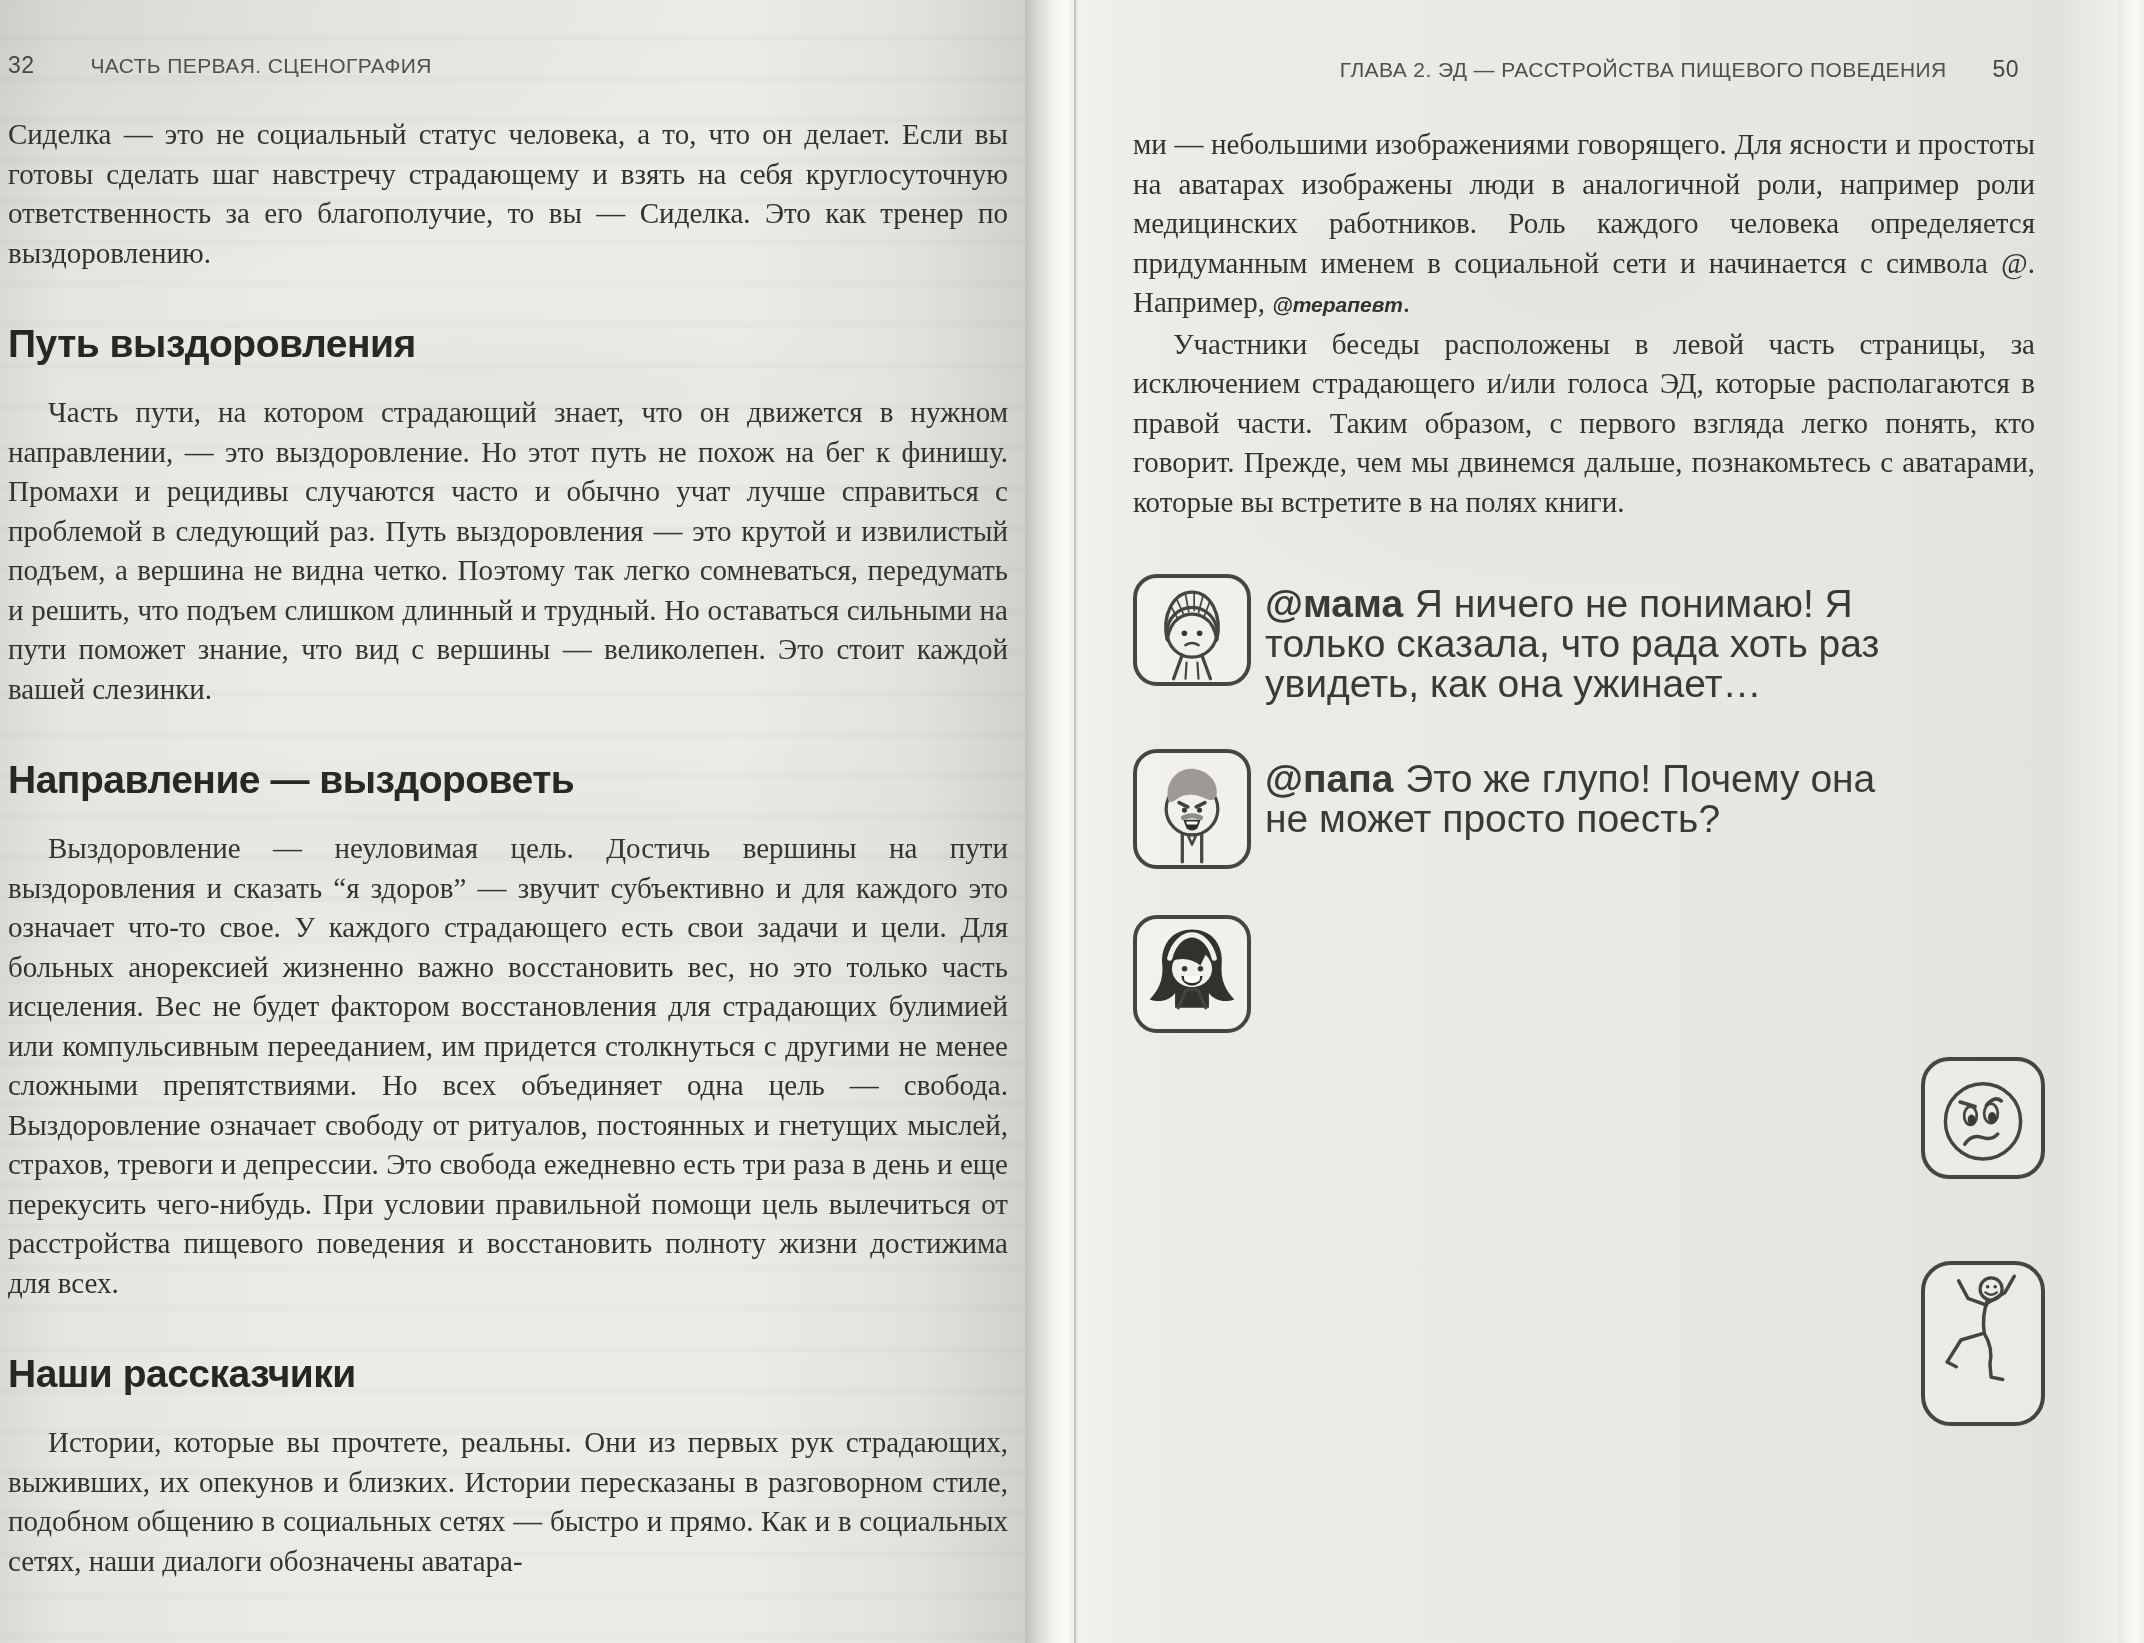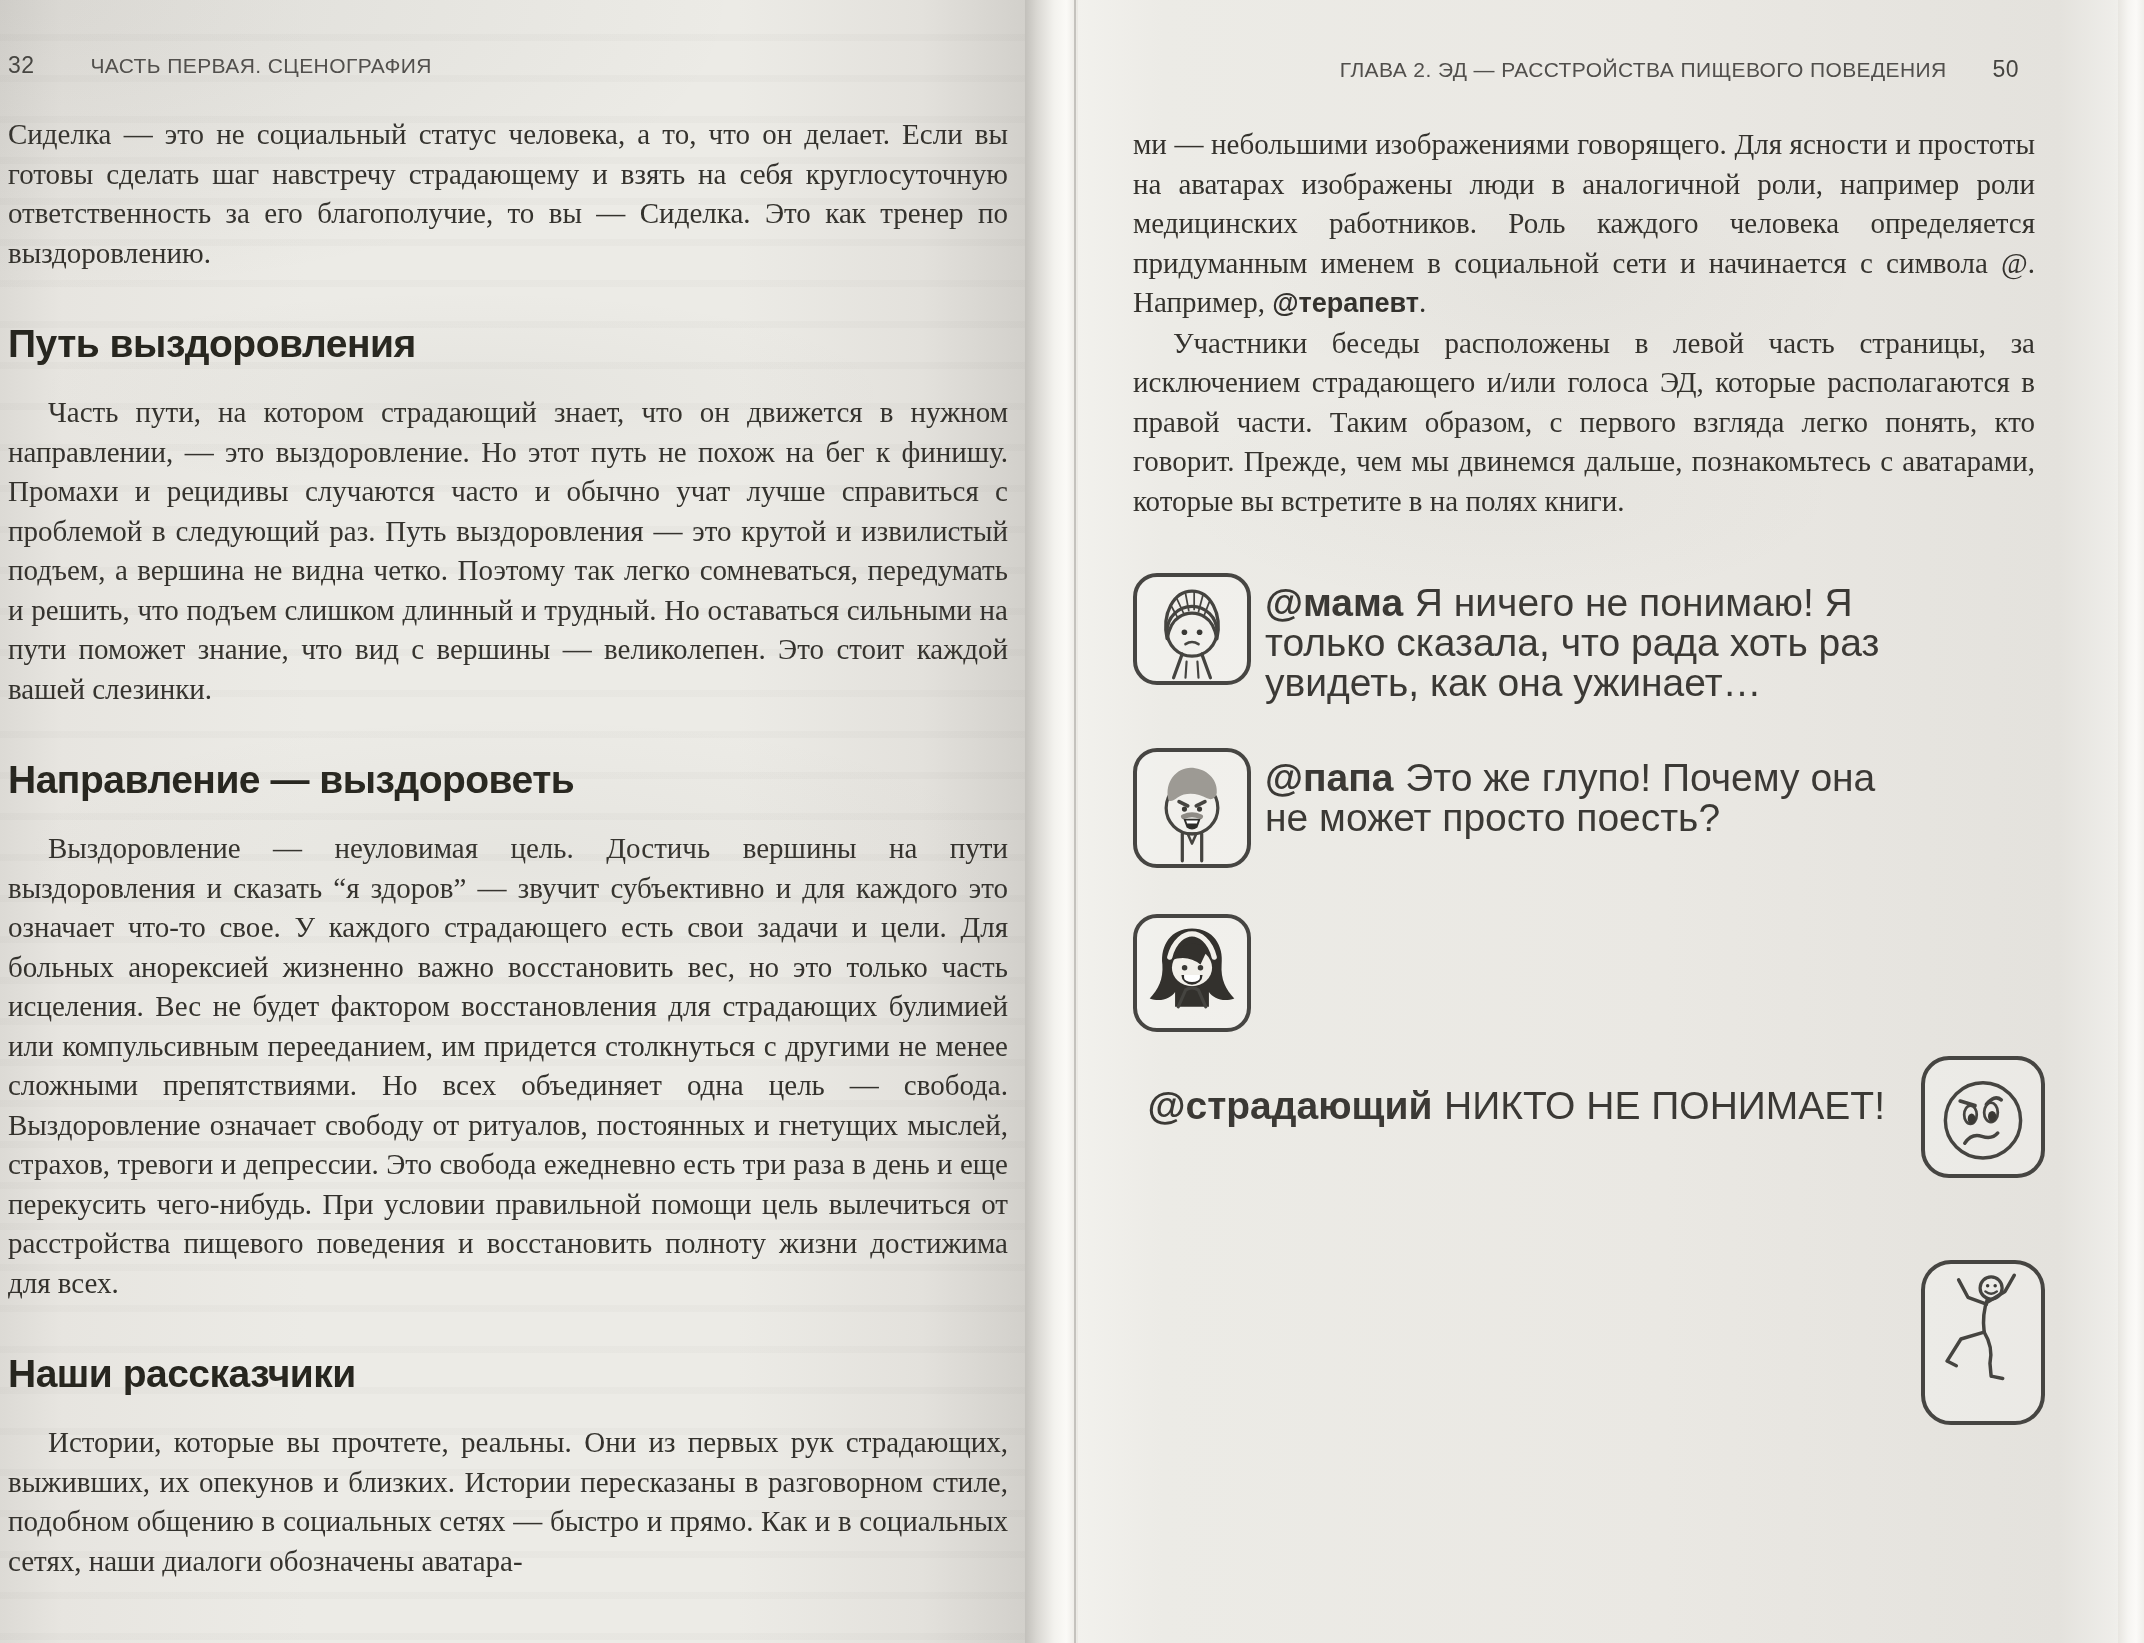--- a/index.html
+++ b/index.html
@@ -34,21 +34,21 @@
   .page.left .runhead .pagenum{margin-right:56px;}
   .page.right .runhead{justify-content:flex-end;}
   .page.right .runhead .pagenum{margin-left:46px;margin-right:16px;}
   p.body{font-size:29px;line-height:39.5px;text-align:justify;text-align-last:left;
     margin:0;color:#34322d;}
   p.body.indent{text-indent:40px;}
   .page.left p.first{margin-top:36px;}
   h2.head{font-family:"Liberation Sans","DejaVu Sans",sans-serif;font-weight:700;
     font-size:39px;line-height:46px;color:#27261f;letter-spacing:-.5px;margin:48px 0 26px 0;}
   .page.right p.first{margin-top:42px;}
-  b.inline-handle{font-family:"Liberation Sans","DejaVu Sans",sans-serif;font-weight:700;color:#33312d;font-size:27px;}
+  b.inline-handle{font-family:"Liberation Sans","DejaVu Sans",sans-serif;font-weight:700;color:#33312d;font-size:21px;font-style:italic;}
   
   .chat{display:flex;align-items:flex-start;
     font-family:"Liberation Sans","DejaVu Sans",sans-serif;font-size:39px;line-height:40px;color:#3b3935;}
   .chat .avatar{flex:0 0 auto;border:4px solid #464542;border-radius:24px;background:rgba(255,255,255,.25);
     box-sizing:border-box;}
   .chat .txt{padding-top:10px;margin-left:14px;}
   .chat .txt b{margin-right:.3em;}
   .chat.r{justify-content:flex-end;text-align:right;}
   .chat.r .txt{margin-left:0;margin-right:36px;padding-top:30px;}
   .chat-mama{margin-top:52px;}  .chat-mama .avatar{width:118px;height:112px;}
@@ -144,21 +144,20 @@
             <circle class="fill" cx="43" cy="47" r="2.6"></circle>
               <circle class="fill" cx="58" cy="47" r="2.6"></circle>
             <path d="M40 54 A10 9 0 0 0 60 54 Z" fill="#2e2d2a"></path>
             <path d="M42.5 54 L57.5 54 L57.5 56.5 A 7.5 4 0 0 1 42.5 56.5 Z" fill="#ffffff"></path>
             <path class="ink" d="M37 84 L44 68 Q50 64 56 68 L63 84" fill="#f1efe9"></path>
           </svg>
         </div>
       </div>
 
       <div class="chat r chat-suff">
-        <div class="txt"><b>@страдающий</b><span>НИКТО НЕ ПОНИМАЕТ!</span></div>
         <div class="avatar">
           <svg viewBox="0 0 100 100">
             <circle class="ink" cx="50" cy="53" r="33" fill="#f1efe9"></circle>
             <path class="ink" style="stroke-width:3.2" d="M30 36 L43 40 M53 39 Q60 30 66 35"></path>
             <ellipse class="ink" style="stroke-width:2.4" cx="39" cy="48" rx="5.5" ry="8"></ellipse>
             <ellipse class="fill" cx="40" cy="51.5" rx="3.4" ry="4.6"></ellipse>
             <ellipse class="ink" style="stroke-width:2.4" cx="57" cy="46" rx="6" ry="8.5"></ellipse>
             <ellipse class="fill" cx="58" cy="49.5" rx="3.6" ry="4.8"></ellipse>
             <path class="ink" d="M34 73 Q40 64 49 67 Q58 70 63 64"></path>
           </svg>

